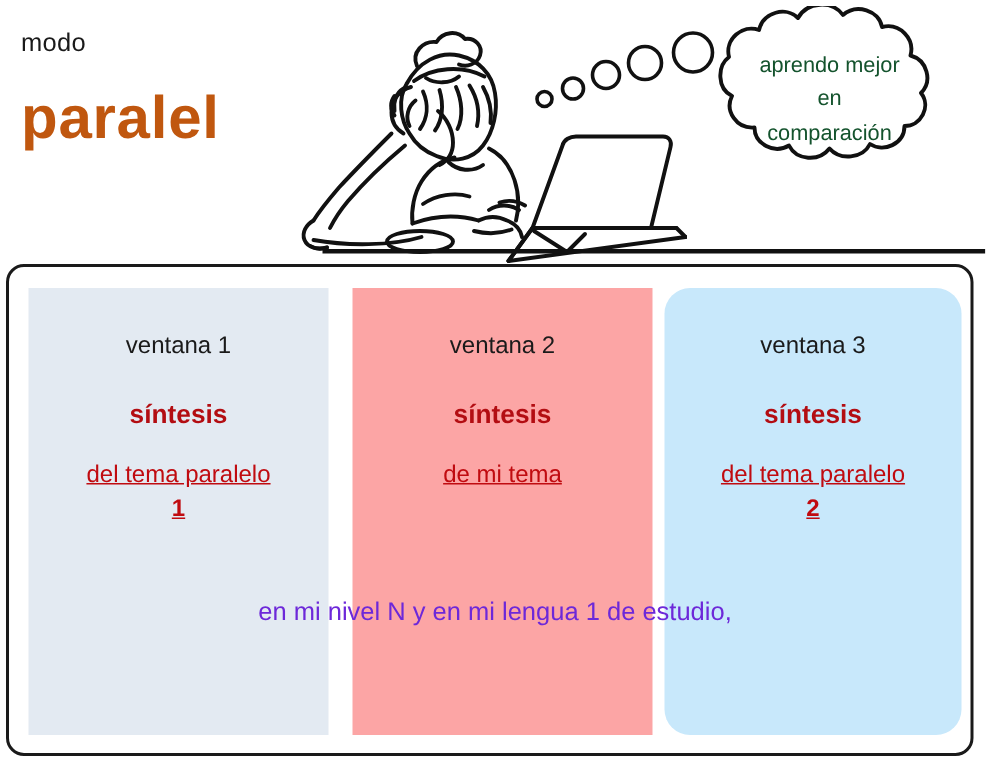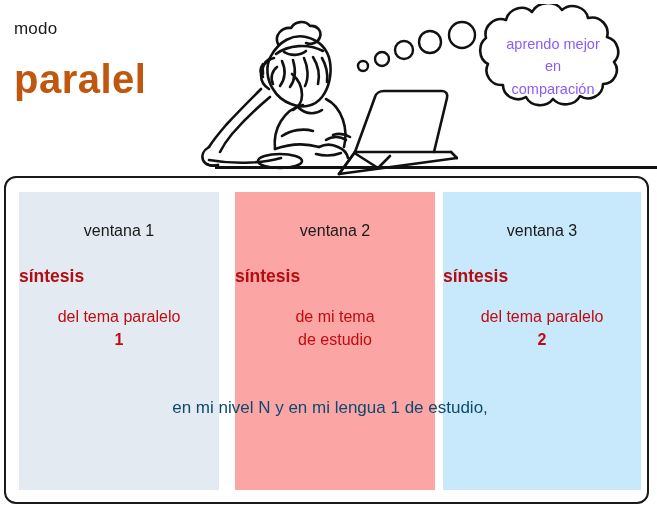--- a/index.html
+++ b/index.html
@@ -66,21 +66,21 @@
     width: 200px;
     height: 126px;
   }
   .bubble-text {
     position: absolute;
     left: 472px;
     top: 33px;
     width: 162px;
     text-align: center;
     font-size: 14.5px;
-    color: #8b5cf6;
+    color: #14532d;
     line-height: 1.55;
   }
 
   .desk-line {
     position: absolute;
     left: 215px;
     top: 166px;
     width: 442px;
     height: 3px;
     background: #111111;
@@ -108,62 +108,64 @@
     height: 254px;
   }
   .col {
     position: absolute;
     top: 0;
     width: 200px;
     height: 298px;
   }
   .col-1 { left: 0px;   background: #e3eaf2; }
   .col-2 { left: 216px; background: #fca5a5; }
-  .col-3 { left: 424px; width: 198px; background: #c8e8fb; }
+  .col-3 { left: 424px; width: 198px; background: #c8e8fb; border-radius: 17px; }
 
   .col-head {
     position: absolute;
     left: 0; right: 0;
     top: 30px;
     text-align: center;
     font-size: 16px;
     color: #1a1a1a;
   }
   .col-synth {
     position: absolute;
     left: 0; right: 0;
     top: 74px;
+    text-align: center;
     font-size: 17.5px;
     font-weight: bold;
     color: #b30d12;
   }
   .col-body {
     position: absolute;
     left: 0; right: 0;
     top: 113px;
     text-align: center;
     font-size: 16px;
     color: #c00b10;
     line-height: 1.45;
+    text-decoration: underline;
   }
   .col-body .em {
     font-weight: bold;
     display: block;
   }
   .col-body .ln { display: block; }
 
   
   .footer {
     position: absolute;
     left: 19px;
     top: 392px;
     width: 622px;
     text-align: center;
     font-size: 17px;
-    color: #0c4a6e;
+    color: #6d28d9;
     line-height: 1.9;
     pointer-events: none;
   }
   .footer span { display: block; }
 </style>
 </head>
 <body>
 
 <div id="page">
 
@@ -275,21 +277,20 @@
         <span class="ln">del tema paralelo</span>
         <span class="em">1</span>
       </div>
     </div>
 
     <div class="col col-2">
       <div class="col-head">ventana 2</div>
       <div class="col-synth">síntesis</div>
       <div class="col-body">
         <span class="ln">de mi tema</span>
-        <span class="ln">de estudio</span>
       </div>
     </div>
 
     <div class="col col-3">
       <div class="col-head">ventana 3</div>
       <div class="col-synth">síntesis</div>
       <div class="col-body">
         <span class="ln">del tema paralelo</span>
         <span class="em">2</span>
       </div>

